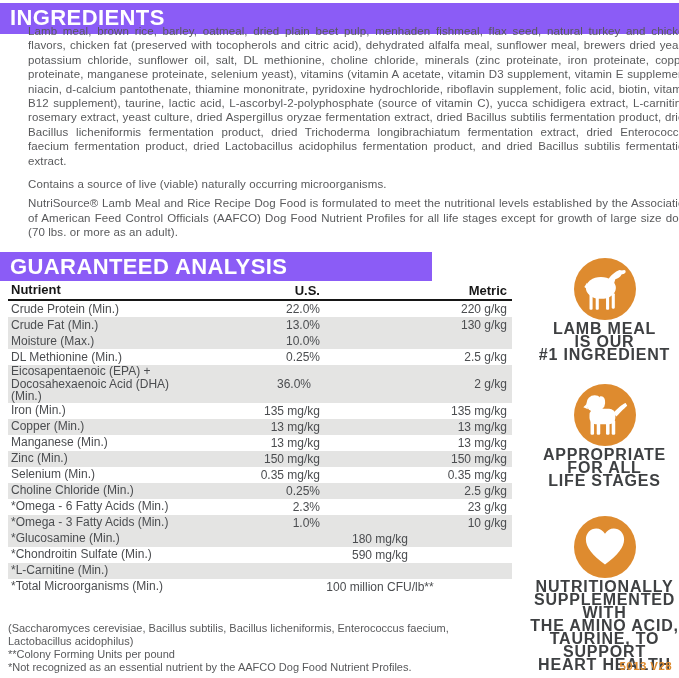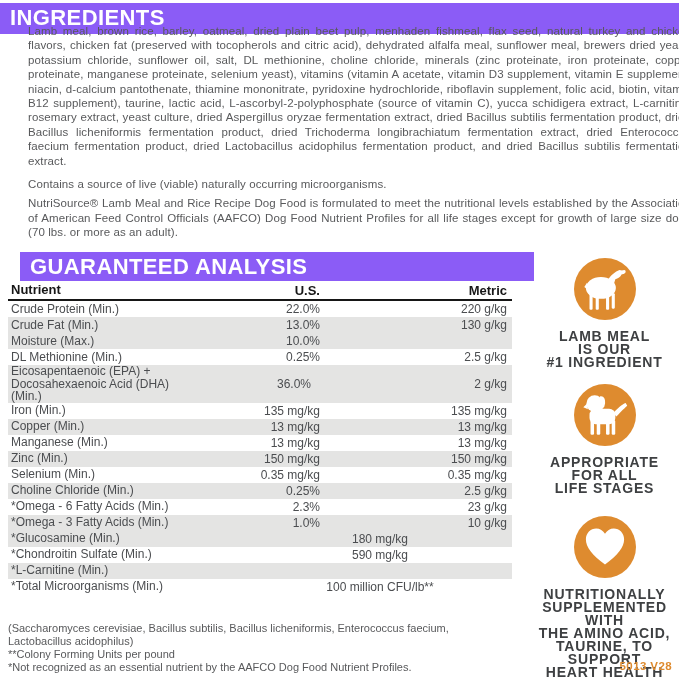--- a/index.html
+++ b/index.html
@@ -17,21 +17,21 @@
   .ingredients-bar { position:absolute; top:3; left:0; top:3px; width:679px; height:31px; }
   
   .ing-text { position:absolute; top:24px; left:8px; width:663px;margin-left:20px; }
   .ing-text p {
     margin:0 0 9px 0; font-size:11.5px; line-height:14.4px;
     text-align:justify; color:#58595B; letter-spacing:0.1px;
   }
   .ing-text p.contains { margin-bottom:5px; }
   
   .analysis { position:absolute; top:252px; left:0; width:518px; }
-  .analysis .bar { width:514px; height:29px; line-height:29px;margin-left:20px; }
+  .analysis .bar { width:432px; height:29px; line-height:29px; }
   .ga-table { margin:2px 6px 0 8px; width:504px; }
   .tr {
     display:grid; grid-template-columns:1fr 118px 192px;
     align-items:center; min-height:16px;
     font-size:12px; color:#4B4D50;
   }
   .tr.head {
     font-size:13px; font-weight:bold; color:#161616;
     border-bottom:2px solid #161616; min-height:15px; padding-bottom:1px;
   }
@@ -50,22 +50,22 @@
   
   .badge {
     position:absolute; left:530px; width:149px;
     display:flex; flex-direction:column; align-items:center;
   }
   .badge-lamb { top:258px; }
   .badge-lifestages { top:384px; }
   .badge-heart { top:516px; }
   .badge svg { width:62px; height:62px; display:block; }
   .badge .caption {
-    margin-top:10px; text-align:center;
-    font-size:14px; font-weight:bold; letter-spacing:0.8px;
+    margin-top:2px; text-align:center;
+    font-size:16px; font-weight:bold; letter-spacing:0.8px;
     line-height:13px; color:#3E4042;
   }
   
   .code {
     position:absolute; top:660px; right:7px;
     color:#DE8B2F; font-size:11.5px; font-weight:bold; letter-spacing:0.4px;
   }
 </style>
 </head>
 <body>

